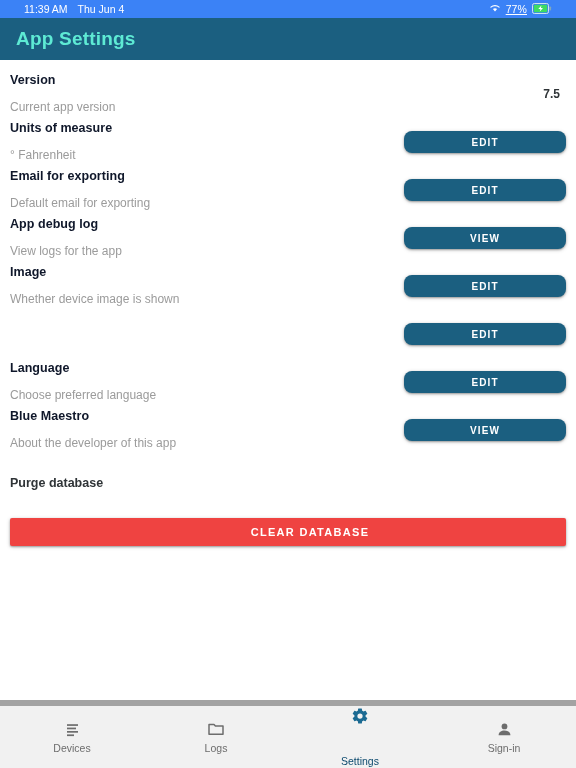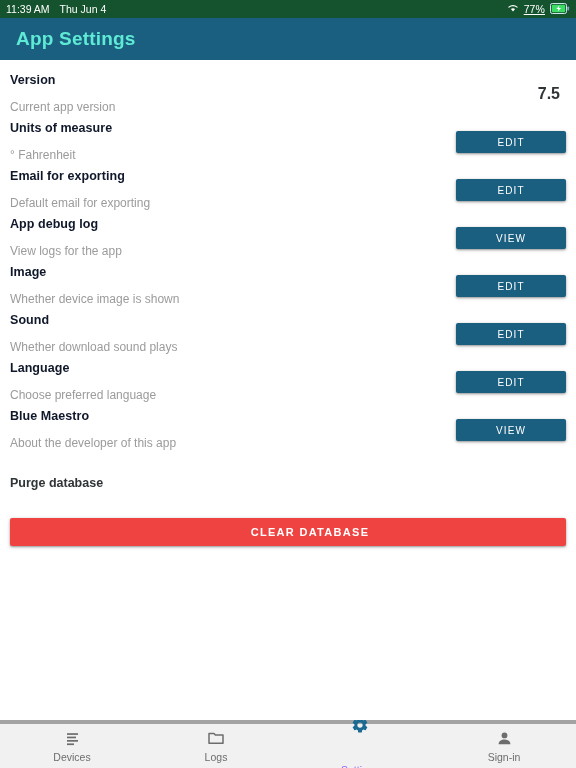--- a/index.html
+++ b/index.html
@@ -15,24 +15,24 @@
     width: 576px;
     height: 768px;
     display: flex;
     flex-direction: column;
     background: #ffffff;
   }
 
   
   .status-bar {
     height: 18px;
-    background: #14532d;
+    background: #3b82f6;
     color: #ffffff;
     display: flex;
-    padding: 0 6px;
+    padding: 0 24px;
     font-size: 10.5px;
     flex: 0 0 auto;
   }
   .status-left { display: flex; align-items: center; gap: 10px; }
   .status-right {
     margin-left: auto;
     display: flex;
     align-items: center;
     gap: 5px;
   }
@@ -86,37 +86,37 @@
     color: #0f172a;
     letter-spacing: 0.05px;
   }
   .row-subtitle {
     font-size: 12px;
     color: #9b9b9b;
     margin-top: 13px;
   }
   .row-value {
     margin-left: auto;
-    font-size: 16px;
+    font-size: 12px;
     font-weight: bold;
     color: #2f3437;
     padding-right: 6px;
   }
 
   .action-btn {
     margin-left: auto;
-    width: 110px;
+    width: 162px;
     height: 22px;
     background: #1b5f80;
     color: #ffffff;
     border: none;
-    border-radius: 2px;
+    border-radius: 8px;
     font-family: "Liberation Sans", sans-serif;
     font-size: 10px;
-    font-weight: normal;
+    font-weight: bold;
     letter-spacing: 1.1px;
     cursor: pointer;
     box-shadow: 0 1px 2px rgba(0,0,0,0.30), 0 1px 4px rgba(0,0,0,0.18);
     display: flex;
     align-items: center;
     justify-content: center;
   }
 
   
   .purge-section {
@@ -148,37 +148,37 @@
     font-weight: bold;
     letter-spacing: 1.3px;
     cursor: pointer;
     box-shadow: 0 1px 2px rgba(0,0,0,0.30), 0 1px 4px rgba(0,0,0,0.18);
     padding-left: 44px;
   }
 
   
   .bottom-nav {
     flex: 0 0 auto;
-    height: 48px;
+    height: 68px;
     background: #f1f1f1;
-    border-top: 4px solid #a3a3a3;
+    border-top: 6px solid #a3a3a3;
     display: flex;
     align-items: stretch;
   }
   .nav-item {
     flex: 1 1 0;
     display: flex;
     flex-direction: column;
     align-items: center;
     justify-content: center;
     gap: 4px;
     cursor: pointer;
     color: #6d6d6d;
   }
-  .nav-item.active { color: #8b5cf6; gap: 30px; }
+  .nav-item.active { color: #0c4a6e; gap: 30px; }
   .nav-icon { display: flex; align-items: center; justify-content: center; height: 18px; }
   .nav-label { font-size: 10.5px; }
 </style>
 </head>
 <body>
 
 <div id="app">
 
   <div class="status-bar">
     <div class="status-left">
@@ -246,24 +246,20 @@
 
       <div class="setting-row">
         <div class="row-texts">
           <span class="row-title">Image</span>
           <span class="row-subtitle">Whether device image is shown</span>
         </div>
         <button class="action-btn">EDIT</button>
       </div>
 
       <div class="setting-row">
-        <div class="row-texts">
-          <span class="row-title">Sound</span>
-          <span class="row-subtitle">Whether download sound plays</span>
-        </div>
         <button class="action-btn">EDIT</button>
       </div>
 
       <div class="setting-row">
         <div class="row-texts">
           <span class="row-title">Language</span>
           <span class="row-subtitle">Choose preferred language</span>
         </div>
         <button class="action-btn">EDIT</button>
       </div>

